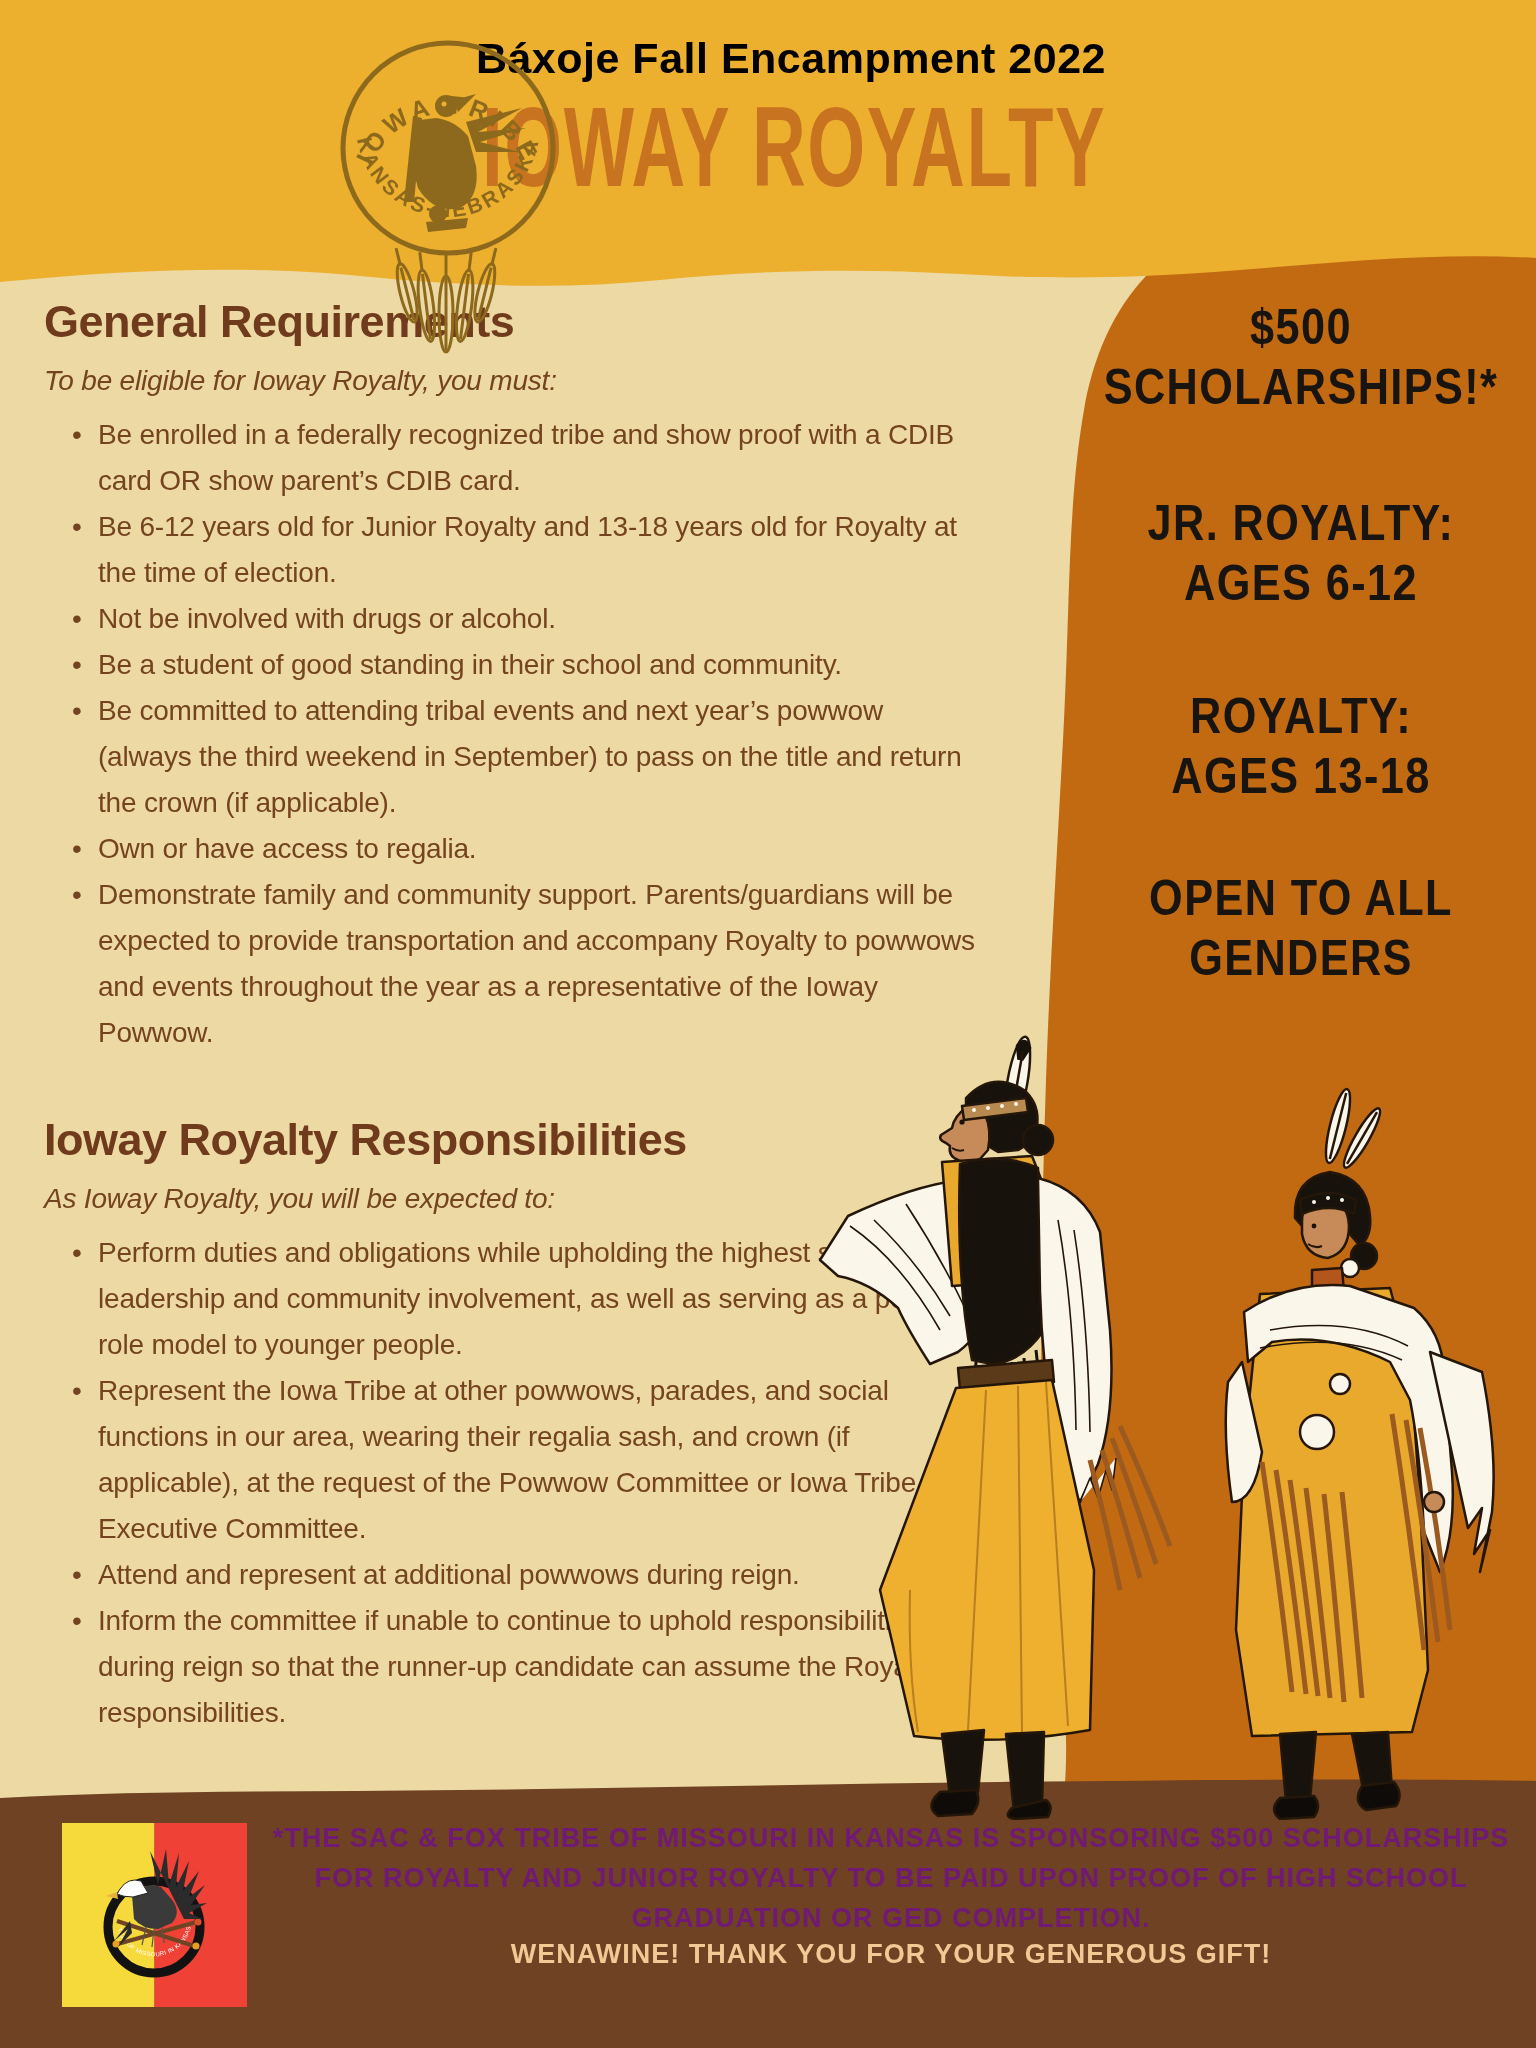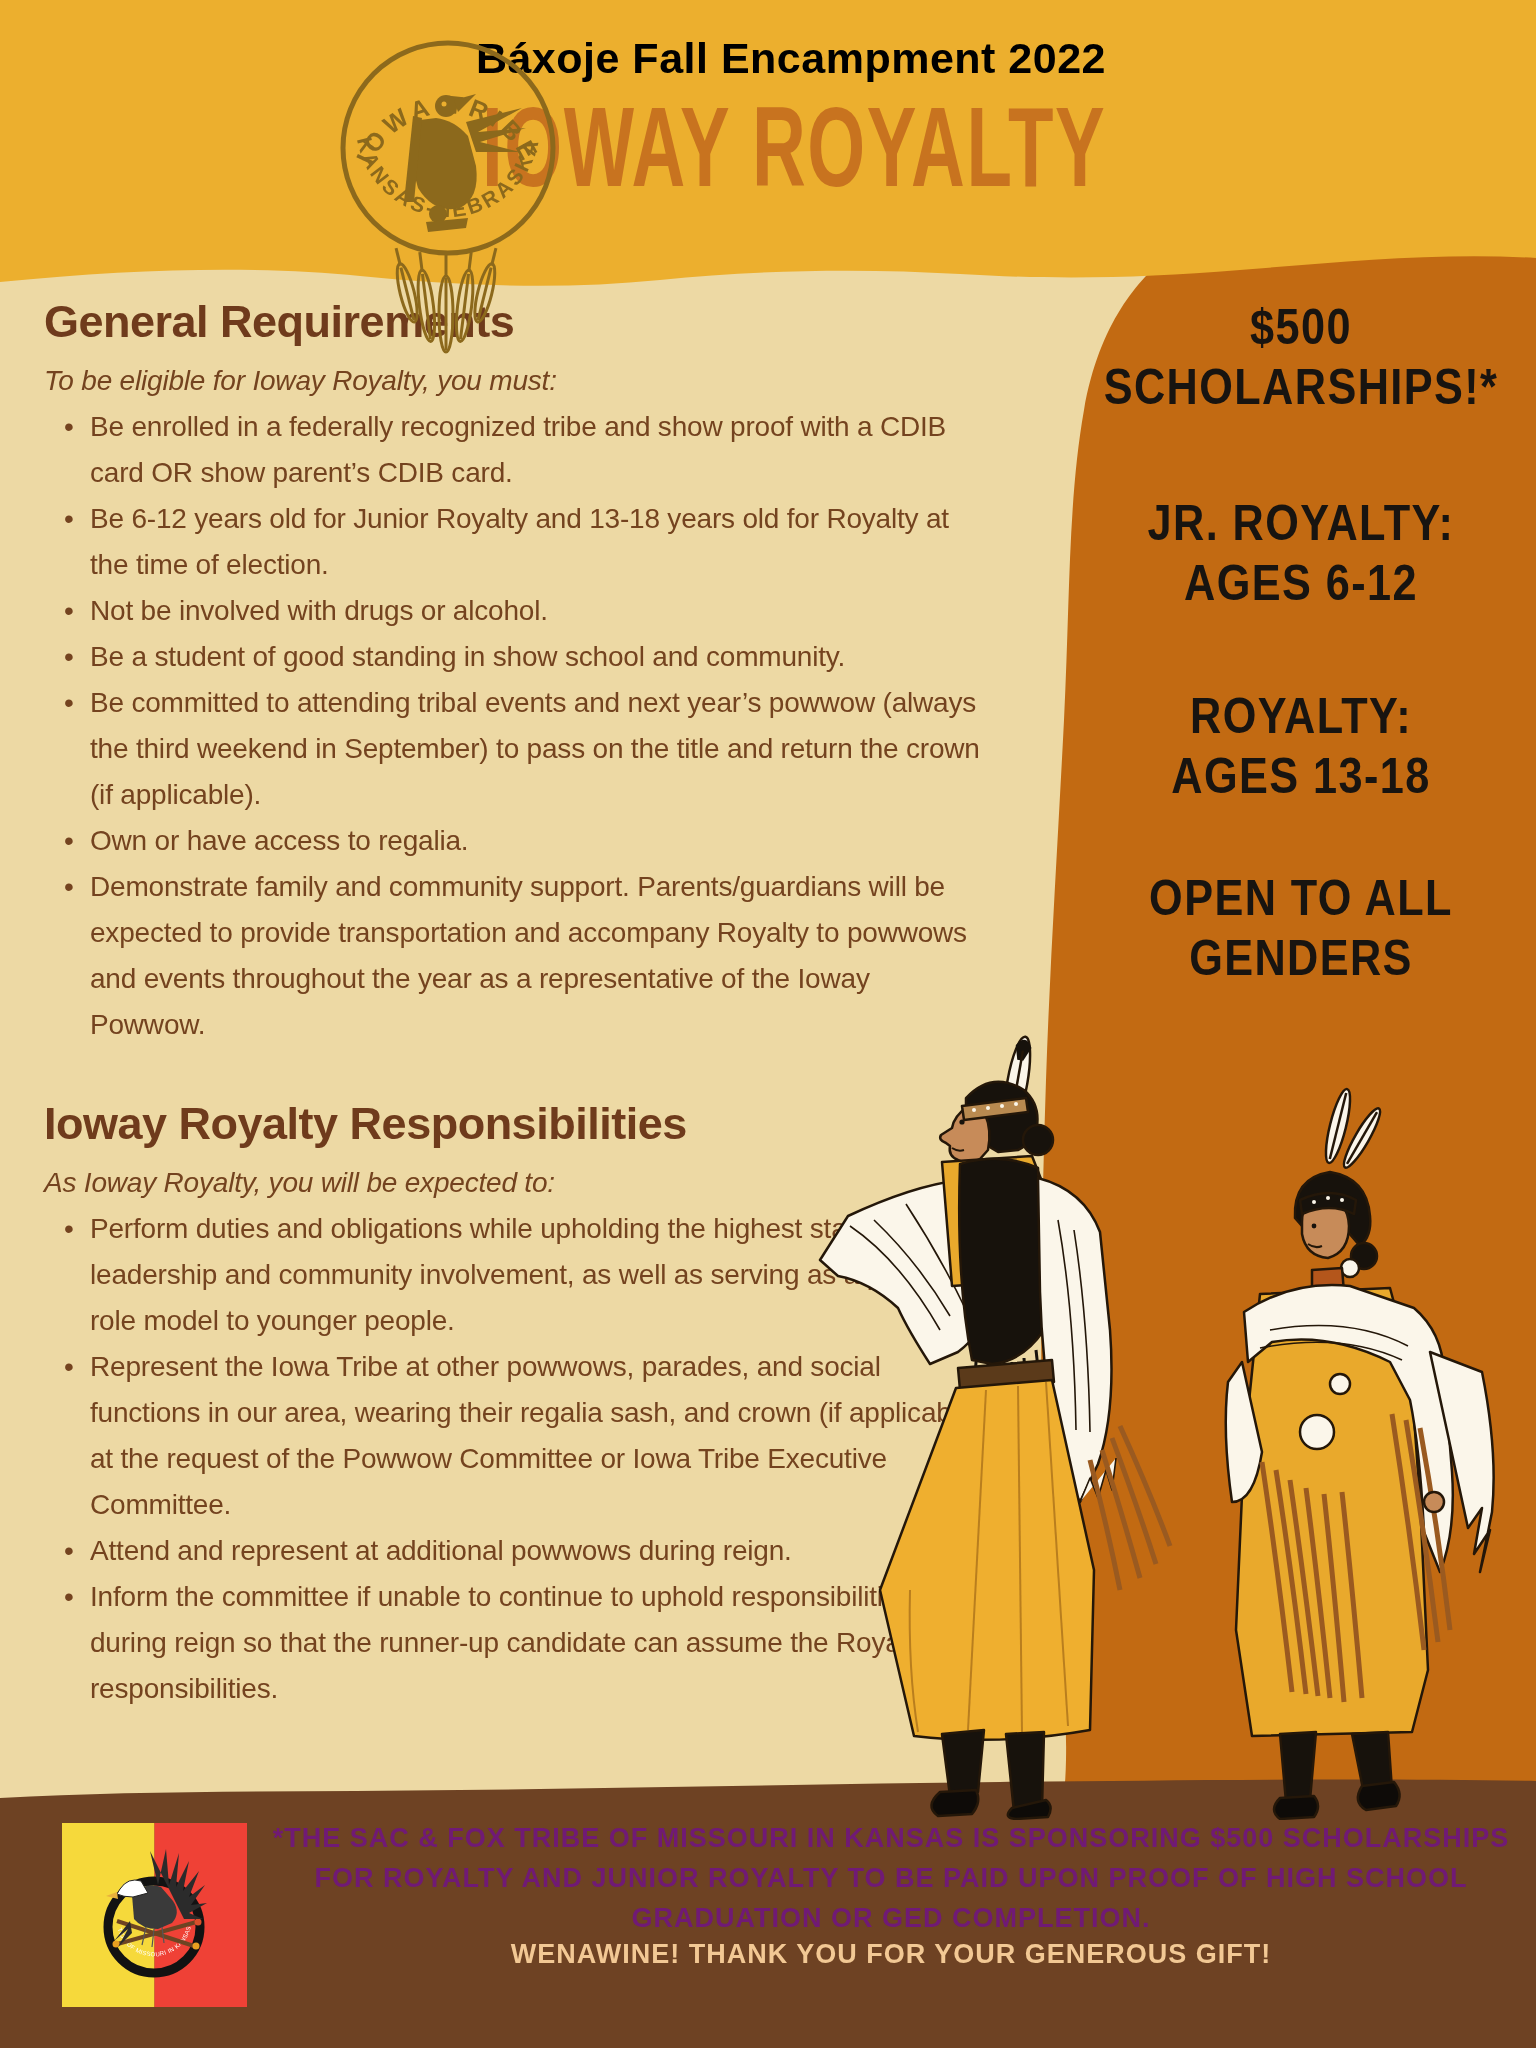--- a/index.html
+++ b/index.html
@@ -13,21 +13,21 @@
   .head-text{position:absolute;top:34px;right:430px;text-align:right;z-index:2;}
   .event-line{font-size:43px;font-weight:700;color:#000000;letter-spacing:.5px;}
   .main-title{
     margin-top:8px;font-size:98px;font-weight:700;color:#C8731F;letter-spacing:2px;
     transform:scale(.76,1.16);transform-origin:right center;white-space:nowrap;
   }
   
   .col{position:absolute;left:44px;top:296px;width:948px;z-index:2;color:#74431F;}
   .col h2{margin:0 0 10px 0;font-size:45px;font-weight:700;color:#6F3B1C;letter-spacing:-.5px;}
   .col p{margin:0;font-size:28px;line-height:46px;letter-spacing:-.2px;font-style:italic;}
-  .col ul{margin:0;padding:0 0 0 46px;list-style:none;}
+  .col ul{margin:8px;padding:0 0 0 46px;list-style:none;}
   .col li{position:relative;font-size:28px;line-height:46px;letter-spacing:-.2px;}
   .col li::before{content:"•";position:absolute;left:-26px;color:#74431F;}
   .gap{height:50px;}
   
   .side-block{
     position:absolute;left:1076px;width:450px;z-index:2;text-align:center;
     color:#181410;font-weight:700;font-size:46px;line-height:55px;letter-spacing:1.5px;
     transform:scale(.94,1.08);transform-origin:center top;
   }
   
@@ -119,21 +119,21 @@
     <div class="main-title">IOWAY ROYALTY</div>
   </div>
 
   <main class="col">
     <h2>General Requirements</h2>
     <p>To be eligible for Ioway Royalty, you must:</p>
     <ul>
       <li>Be enrolled in a federally recognized tribe and show proof with a CDIB card OR show parent’s CDIB card.</li>
       <li>Be 6-12 years old for Junior Royalty and 13-18 years old for Royalty at the time of election.</li>
       <li>Not be involved with drugs or alcohol.</li>
-      <li>Be a student of good standing in show school and community.</li>
+      <li>Be a student of good standing in their school and community.</li>
       <li>Be committed to attending tribal events and next year’s powwow (always the third weekend in September) to pass on the title and return the crown (if applicable).</li>
       <li>Own or have access to regalia.</li>
       <li>Demonstrate family and community support. Parents/guardians will be expected to provide transportation and accompany Royalty to powwows and events throughout the year as a representative of the Ioway Powwow.</li>
     </ul>
     <div class="gap"></div>
     <h2>Ioway Royalty Responsibilities</h2>
     <p>As Ioway Royalty, you will be expected to:</p>
     <ul>
       <li>Perform duties and obligations while upholding the highest standards of leadership and community involvement, as well as serving as a positive role model to younger people.</li>
       <li>Represent the Iowa Tribe at other powwows, parades, and social functions in our area, wearing their regalia sash, and crown (if applicable), at the request of the Powwow Committee or Iowa Tribe Executive Committee.</li>

